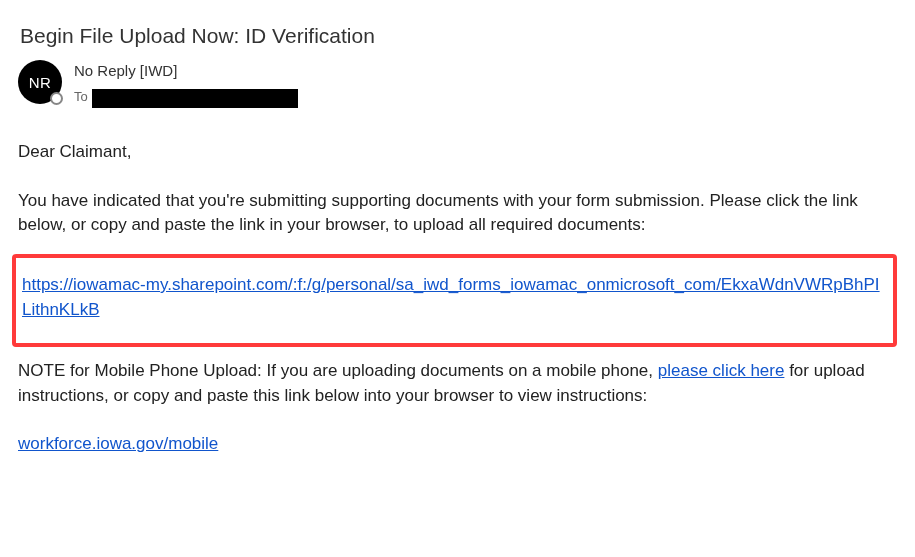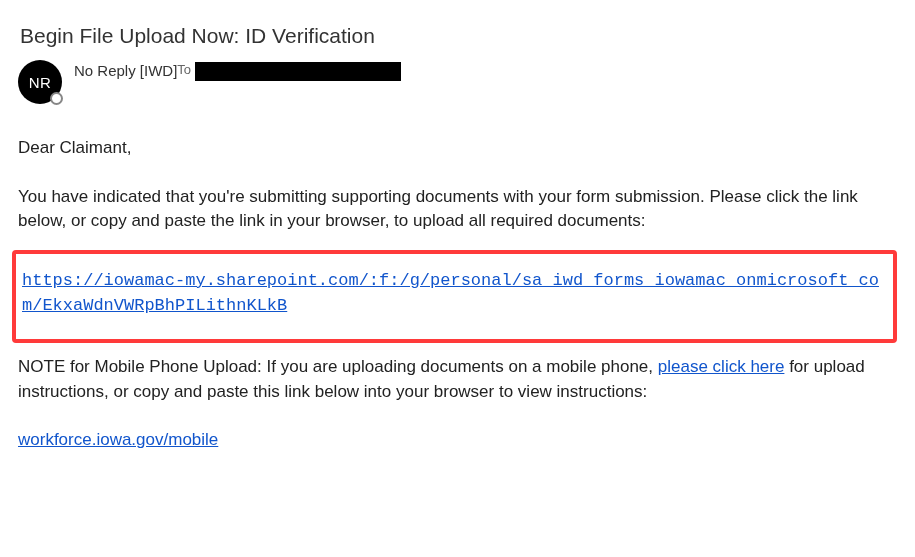--- a/index.html
+++ b/index.html
@@ -52,22 +52,22 @@
       bottom: -1px;
       right: -1px;
       width: 13px;
       height: 13px;
       border-radius: 50%;
       border: 2px solid #878787;
       background: #fff;
     }
     .sender-block {
       display: flex;
-      flex-direction: row;
-      gap: 0;
+      flex-direction: column;
+      gap: 10px;
       padding-top: 2px;
     }
     .sender-name {
       font-size: 15px;
       color: #333;
     }
     .to-row {
       display: flex;
       align-items: flex-start;
       gap: 4px;
@@ -92,21 +92,20 @@
     }
     .para.small-gap {
       margin-bottom: 16px;
     }
     .callout {
       border: 4px solid #ff3a3a;
       border-radius: 4px;
       padding: 14px 4px 20px 6px;
       margin: 6px 0 12px -6px;
       line-height: 1.5;
-      font-family: Liberation Mono, monospace;
     }
     a.link {
       color: #1155cc;
       text-decoration: underline;
       word-break: break-all;
     }
     .note-bold {
       font-weight: 400;
     }
   </style>

